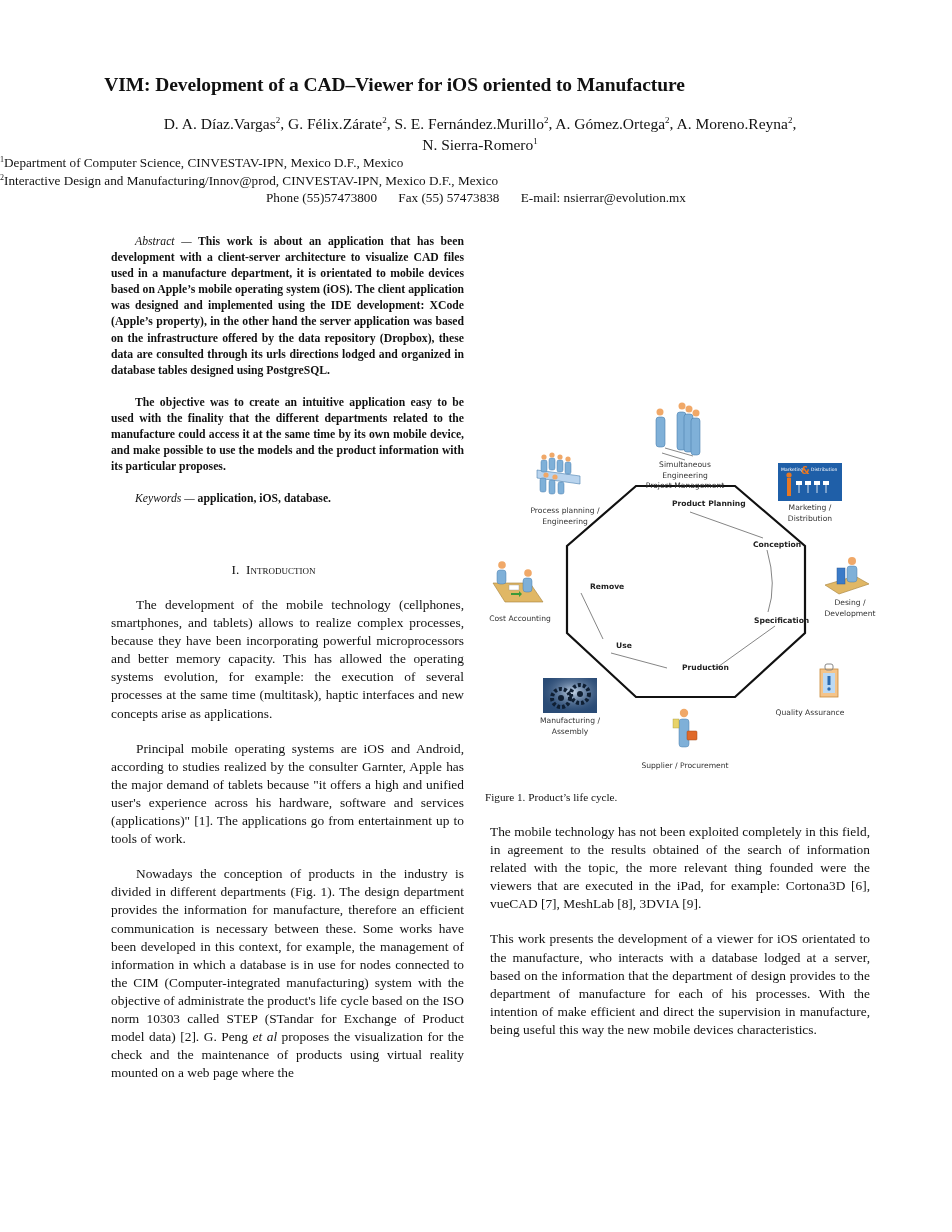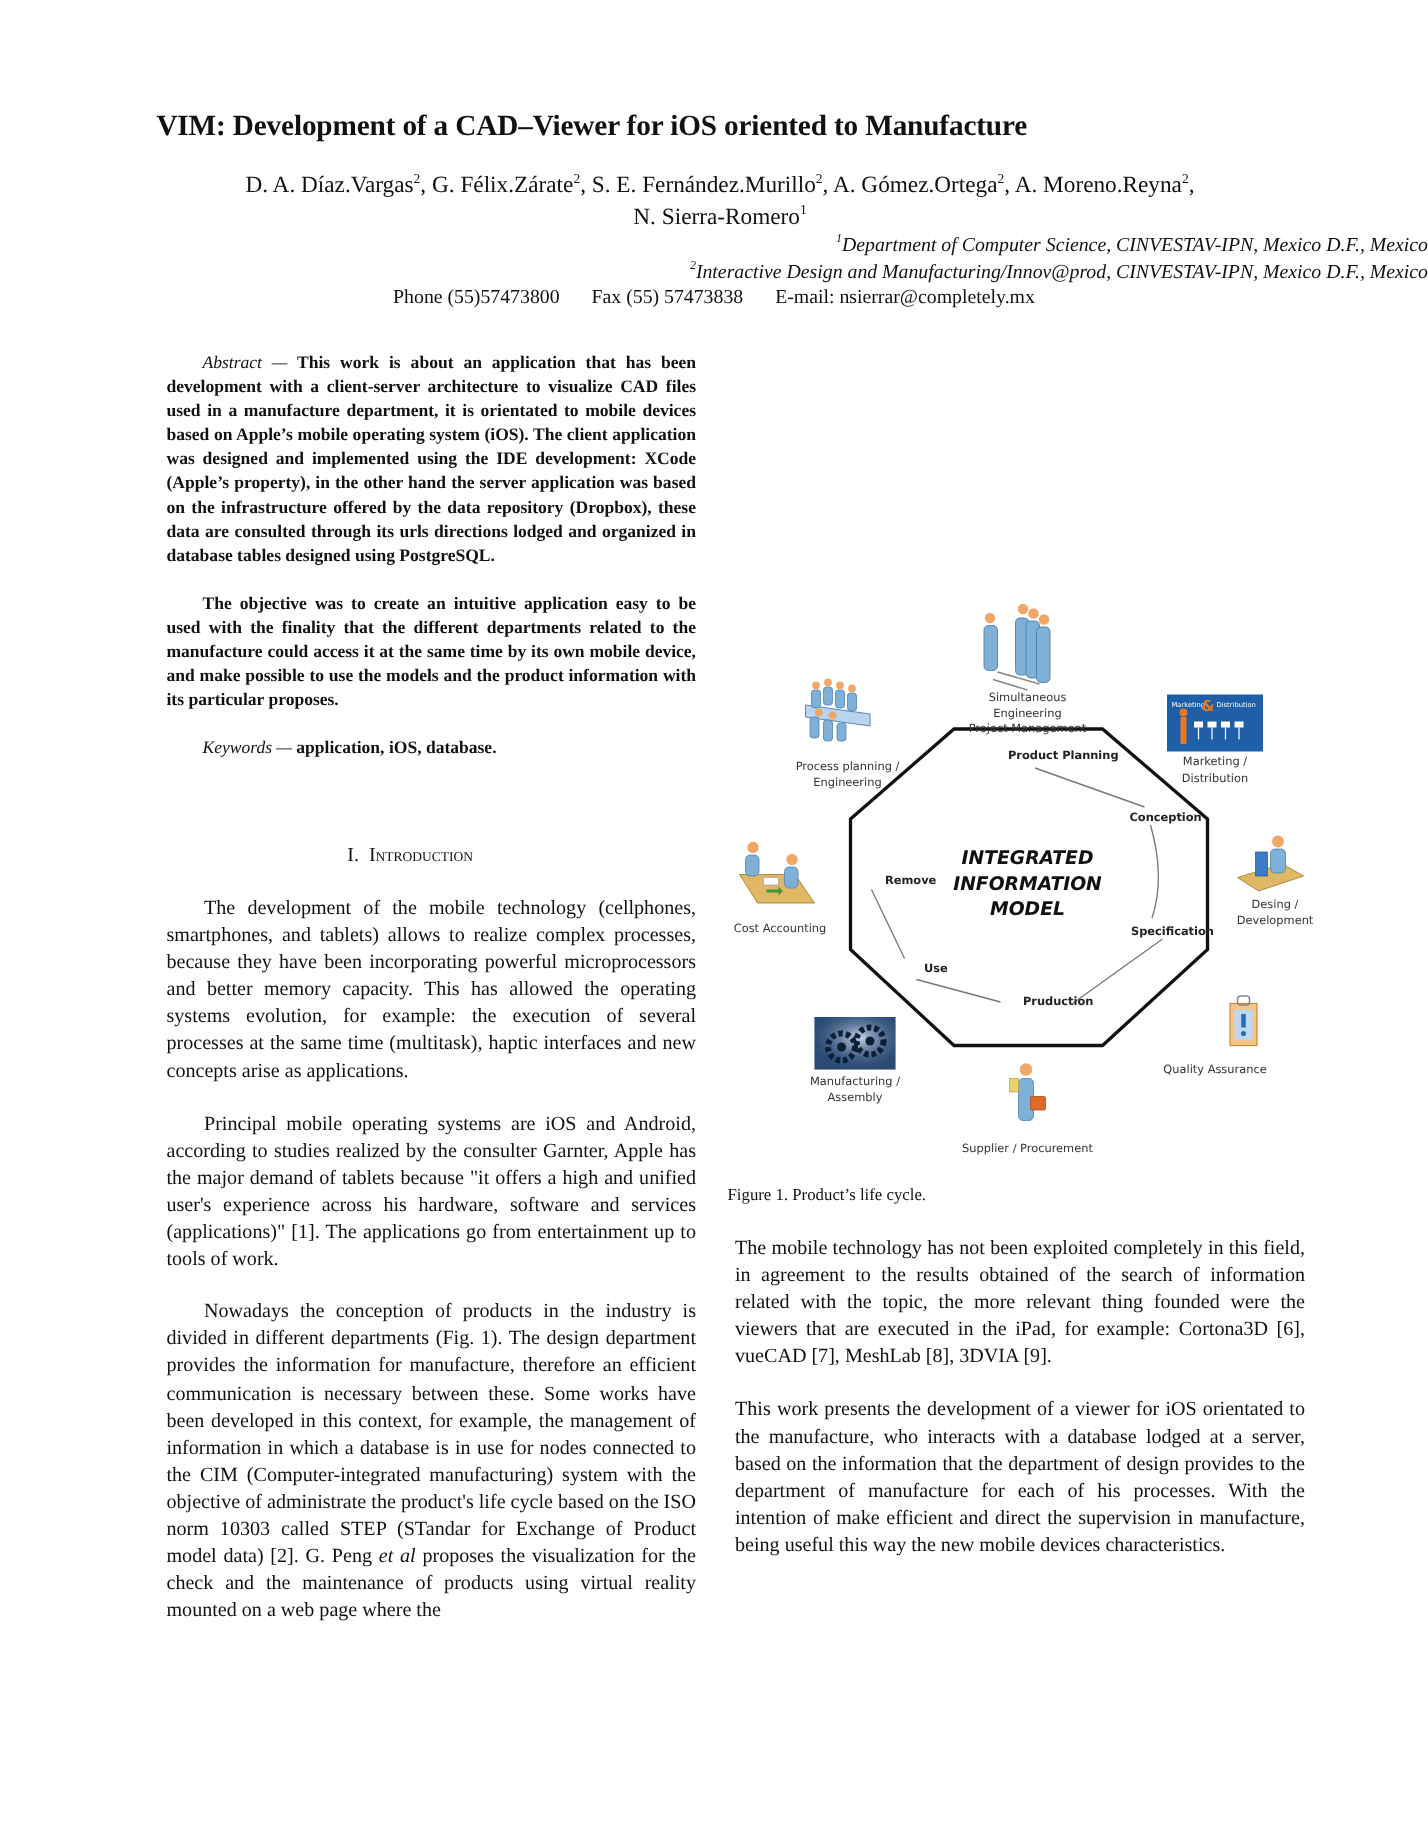--- a/index.html
+++ b/index.html
@@ -2,21 +2,21 @@
 <html><head>
 <meta charset="utf-8">
 <style>
   html, body { margin:0; padding:0; background:#ffffff; }
   body { width:952px; height:1232px; position:relative; overflow:hidden;
          font-family:"Liberation Serif", serif; color:#111; }
   .abs { position:absolute; }
   .title { left:0; width:789px; top:74px; text-align:center; font-weight:bold; font-size:19.5px; letter-spacing:-0.1px; }
   .authors { left:60px; width:840px; top:113px; text-align:center; font-size:15.5px; line-height:21px; }
   .authors sup { font-size:9px; vertical-align:super; line-height:0; }
-  .affil { left:0; width:952px; text-align:right; font-size:13.2px; line-height:18px;font-style:italic; }
+  .affil { left:0; width:952px; text-align:left; font-size:13.2px; line-height:18px; }
   .affil sup { font-size:8px; line-height:0; }
   .contact { left:0; width:952px; top:190px; text-align:center; font-size:13.2px; }
   .contact span { margin:0 9px; }
 
   .col { position:absolute; text-align:justify; text-align-last:left; }
   .col-left { left:111px; width:353px; }
   .col-right { left:490px; width:380px; }
   .abstract p { margin:0; font-size:11.7px; line-height:16.1px; font-weight:bold; text-indent:0; }
   .abstract p .ital { font-style:italic; font-weight:normal; }
   .abstract p.ind { text-indent:24px; }
@@ -48,21 +48,21 @@
 
 <div class="abs affil" style="top:154px">
   <sup>1</sup><span>Department of Computer Science, CINVESTAV-IPN, Mexico D.F., Mexico</span>
 </div>
 <div class="abs affil" style="top:172px">
   <sup>2</sup><span>Interactive Design and Manufacturing/Innov@prod, CINVESTAV-IPN, Mexico D.F., Mexico</span>
 </div>
 <div class="abs contact">
   <span>Phone (55)57473800</span>
   <span>Fax (55) 57473838</span>
-  <span>E-mail: nsierrar@completely.mx</span>
+  <span>E-mail: nsierrar@evolution.mx</span>
 </div>
 
 <div class="col col-left abstract" style="top:234px">
   <p class="ind"><span class="ital">Abstract —</span> <span>This work is about an application that has been development with a client-server architecture to visualize CAD files used in a manufacture department, it is orientated to mobile devices based on Apple’s mobile operating system (iOS). The client application was designed and implemented using the IDE development: XCode (Apple’s property), in the other hand the server application was based on the infrastructure offered by the data repository (Dropbox), these data are consulted through its urls directions lodged and organized in database tables designed using PostgreSQL.</span></p>
   <p class="ind" style="margin-top:16px">The objective was to create an intuitive application easy to be used with the finality that the different departments related to the manufacture could access it at the same time by its own mobile device, and make possible to use the models and the product information with its particular proposes.</p>
   <p class="ind" style="margin-top:16px"><span class="ital">Keywords —</span> <span>application, iOS, database.</span></p>
 </div>
 
 <div class="abs section-head">
   <span>I.</span>&nbsp; <span class="sc">Introduction</span>
@@ -188,25 +188,20 @@
           <stop offset="1" stop-color="#1d3b63" stop-opacity="0.2"></stop>
         </radialGradient>
       </defs>
       <circle cx="76" cy="308" r="9" fill="none" stroke="#0f1f33" stroke-width="4" stroke-dasharray="3 2"></circle>
       <circle cx="95" cy="304" r="9" fill="none" stroke="#0f1f33" stroke-width="4" stroke-dasharray="3 2"></circle>
       <circle cx="76" cy="308" r="3" fill="#0f1f33"></circle>
         <circle cx="95" cy="304" r="3" fill="#0f1f33"></circle>
     </g>
   </svg>
 
-  <div class="center-label">
-    <div>INTEGRATED</div>
-    <div>INFORMATION</div>
-    <div>MODEL</div>
-  </div>
 
   <div class="cycle-label" style="left:175px;top:109px">Product Planning</div>
   <div class="cycle-label" style="left:256px;top:150px">Conception</div>
   <div class="cycle-label" style="left:257px;top:226px">Specification</div>
   <div class="cycle-label" style="left:185px;top:273px">Pruduction</div>
   <div class="cycle-label" style="left:119px;top:251px">Use</div>
   <div class="cycle-label" style="left:93px;top:192px">Remove</div>
 
   <div class="fig-label" style="left:145px;top:70px;width:110px">
     <div>Simultaneous</div>

